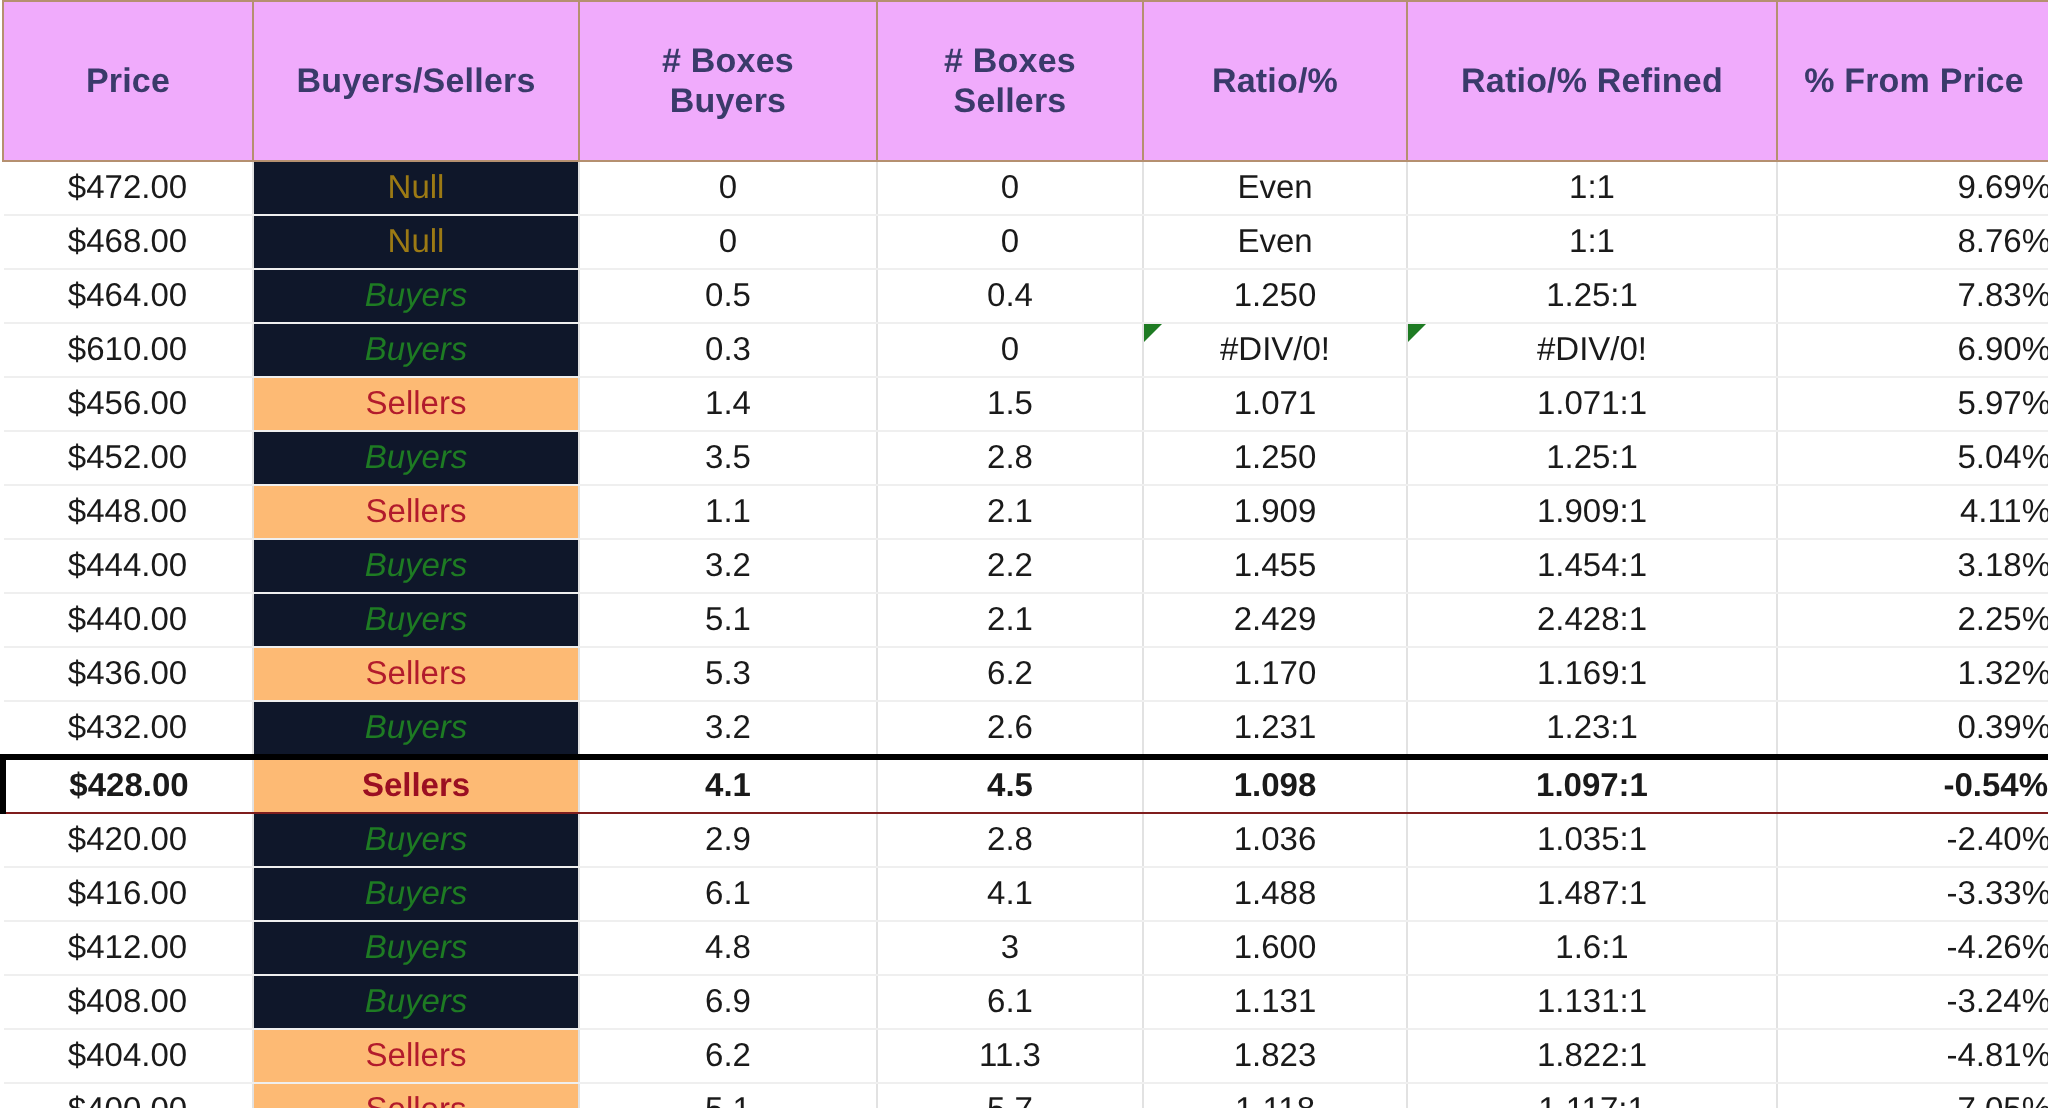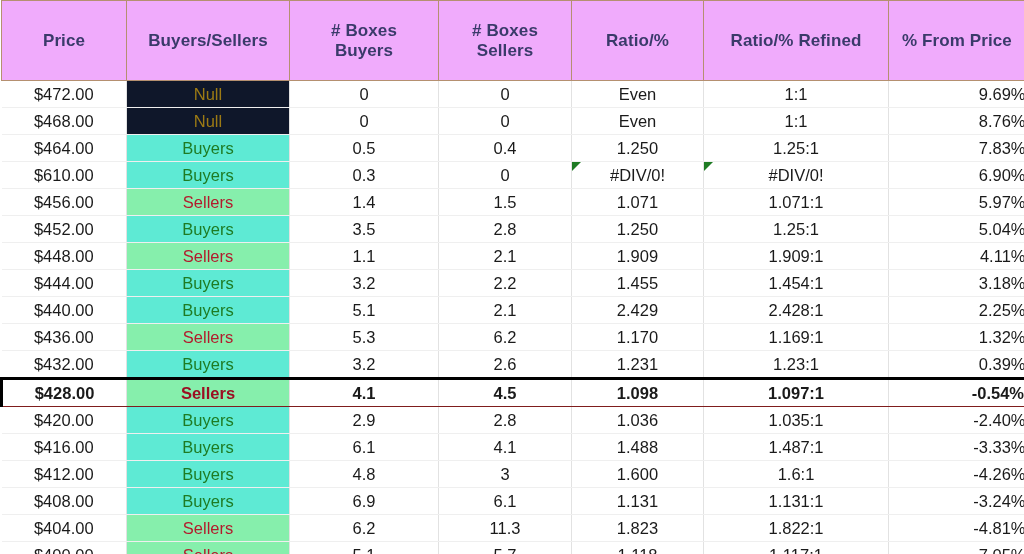--- a/index.html
+++ b/index.html
@@ -54,22 +54,22 @@
     padding: 0;
     white-space: nowrap;
     position: relative;
     background: #ffffff;
   }
   tbody td.price { border-left: none; }
   tbody td.last  { border-right: none; text-align: right; }
 
   
   td.cat { font-weight: normal; }
-  td.cat-Buyers  { background: #5eead4; color: #1E7B23; }
-  td.cat-Sellers { background: #86efac; color: #B21B2C; }
+  td.cat-Buyers  { background: #0f172a; color: #1E7B23; font-style: italic; }
+  td.cat-Sellers { background: #fdba74; color: #B21B2C; }
   td.cat-Null    { background: #0f172a; color: #9C7A14; }
 
   
   tr.highlight td {
     font-weight: bold;
     border-top: 3px solid #000000;
     border-bottom: 1px solid #7f1d1d;
   }
   tr.highlight td.price { border-left: 3px solid #000000; }
   tr.highlight td.last  { border-right: 3px solid #000000; }

